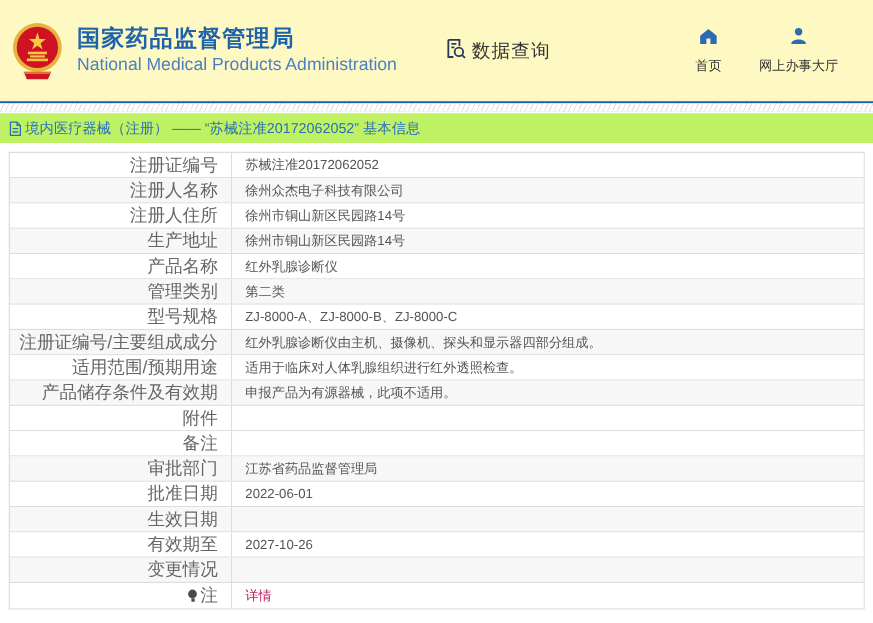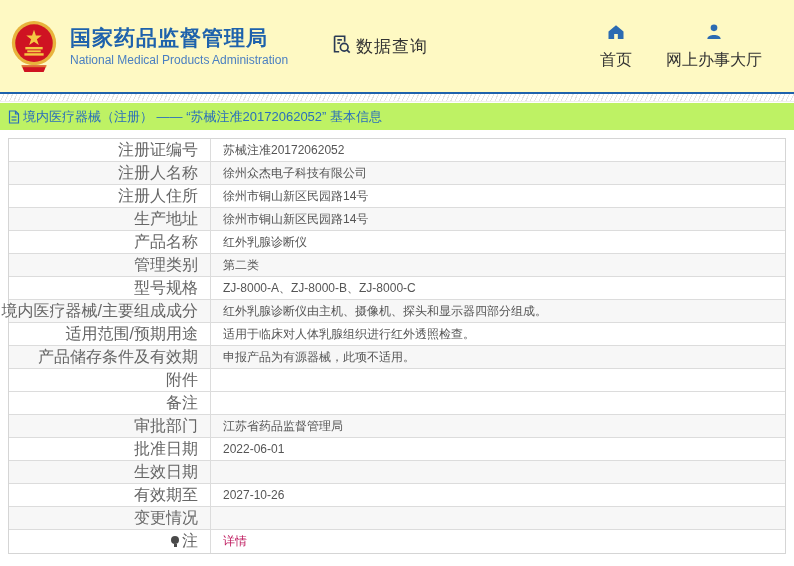--- a/index.html
+++ b/index.html
@@ -23,21 +23,21 @@
   .brand { margin-left: 10px; }
   .brand-title {
     color: #1e62ac;
     font-size: 21px;
     font-weight: bold;
     letter-spacing: 1px;
     line-height: 1.2;
   }
   .brand-subtitle {
     color: #4a7fc1;
-    font-size: 12px;
+    font-size: 16px;
     margin-top: 2px;
   }
   .data-query {
     display: flex;
     align-items: center;
     margin-left: 42px;
     cursor: pointer;
   }
   .data-query svg { width: 22px; height: 22px; }
   .data-query-label {
@@ -46,21 +46,21 @@
     margin-left: 4px;
     letter-spacing: 1px;
   }
   .header-spacer { flex: 1; }
   .top-nav { display: flex; align-items: center; gap: 34px; padding-right: 18px; }
   .nav-item {
     display: flex; flex-direction: column; align-items: center;
     cursor: pointer;
   }
   .nav-item svg { width: 20px; height: 20px; }
-  .nav-item-label { font-size: 16px; color: #333; margin-top: 4px; white-space: nowrap; }
+  .nav-item-label { font-size: 12px; color: #333; margin-top: 4px; white-space: nowrap; }
 
   
   .header-rule { height: 2px; background: #1e62ac; }
   .hatch-band {
     height: 8px;
     background: repeating-linear-gradient(
       115deg,
       #ffffff 0px, #ffffff 3px,
       #e3e3e3 3px, #e3e3e3 4px
     );
@@ -255,21 +255,21 @@
       <div class="cell-value">第二类</div>
     </div>
     <div class="info-row">
       <div class="cell-label">
         <span>型号规格</span>
       </div>
       <div class="cell-value">ZJ-8000-A、ZJ-8000-B、ZJ-8000-C</div>
     </div>
     <div class="info-row alt">
       <div class="cell-label">
-        <span>境内医疗器械/主要组成成分</span>
+        <span>注册证编号/主要组成成分</span>
       </div>
       <div class="cell-value">红外乳腺诊断仪由主机、摄像机、探头和显示器四部分组成。</div>
     </div>
     <div class="info-row">
       <div class="cell-label">
         <span>适用范围/预期用途</span>
       </div>
       <div class="cell-value">适用于临床对人体乳腺组织进行红外透照检查。</div>
     </div>
     <div class="info-row alt">

